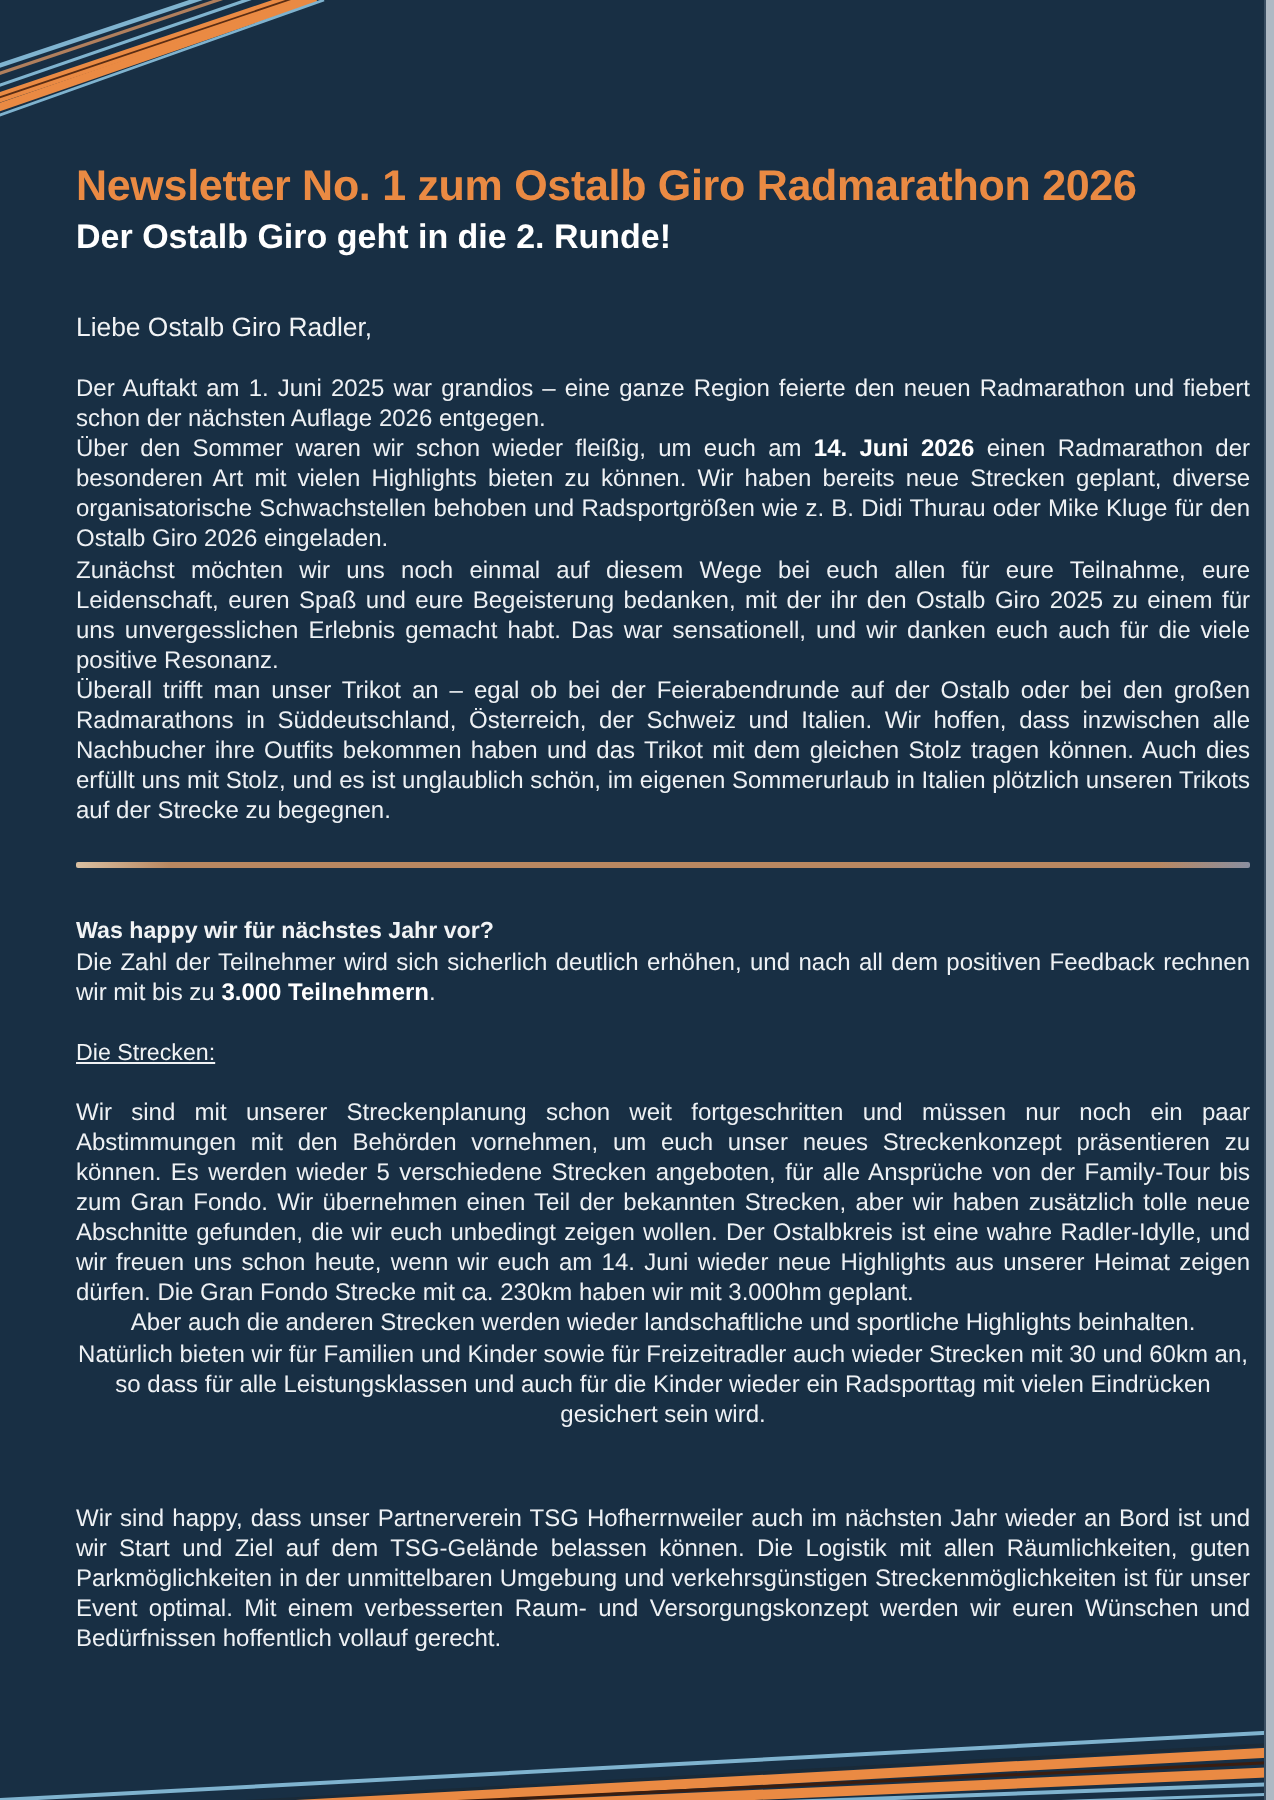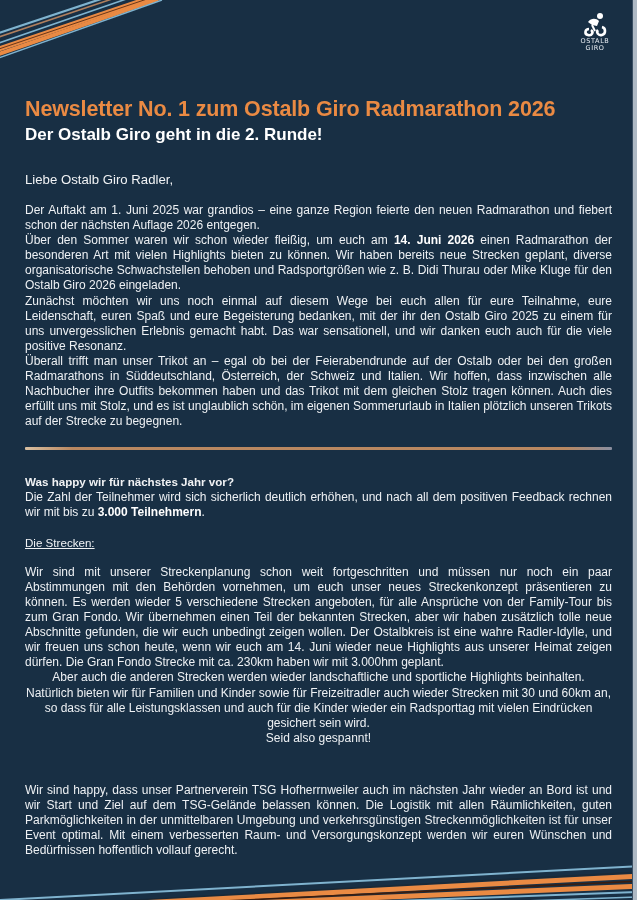--- a/index.html
+++ b/index.html
@@ -11,21 +11,21 @@
       position: relative;
     }
     .page { position: absolute; left: 0; top: 0; width: 637px; height: 900px; background: #182f44; }
     .right-edge { position: absolute; right: 0; top: 0; width: 4px; height: 900px; background: #aeb9c4; }
     .right-edge-inner { position: absolute; right: 4px; top: 0; width: 1px; height: 900px; background: #3a4f63; }
     .stripes-top { position: absolute; left: 0; top: 0; width: 200px; height: 60px; }
     .stripes-bottom { position: absolute; left: 0; top: 860px; width: 637px; height: 40px; }
     .logo { position: absolute; left: 572px; top: 12px; width: 46px; height: 50px; text-align: center; }
     .logo svg { display: block; margin: 0 auto; }
     .logo-text { font-family: "DejaVu Sans", sans-serif; font-size: 6.5px; line-height: 7px; letter-spacing: 0.6px; color: #e7ecf1; }
-    .content { position: absolute; left: 25px; top: 80px; width: 587px; margin-top: 16px; }
+    .content { position: absolute; left: 38px; top: 80px; width: 587px; }
     h1.title {
       margin: 0; font-size: 21.5px; font-weight: bold; color: #ea8a43;
       letter-spacing: -0.15px; white-space: nowrap; line-height: 26px;
     }
     h2.subtitle {
       margin: 2px 0 0 0; font-size: 17px; font-weight: bold; color: #ffffff; line-height: 22px;
     }
     .greeting { margin-top: 26px; font-size: 13.2px; line-height: 16px; }
     p.body {
       margin: 0; font-size: 12px; line-height: 15.1px; text-align: justify;
@@ -52,31 +52,20 @@
   <svg class="stripes-top" viewBox="0 0 200 60" width="200" height="60">
     <line x1="-10" y1="36" x2="110" y2="-4" stroke="#7fb3cf" stroke-width="2.2"></line>
     <line x1="-10" y1="40" x2="115" y2="-2" stroke="#b07f5d" stroke-width="1.6"></line>
     <line x1="-10" y1="46" x2="135" y2="-4" stroke="#7fb3cf" stroke-width="1.6"></line>
     <line x1="-10" y1="52" x2="150" y2="-2" stroke="#ea8a43" stroke-width="5"></line>
     <line x1="-10" y1="52" x2="150" y2="-2" stroke="#5a2d14" stroke-width="0.9"></line>
     <line x1="-10" y1="57" x2="158" y2="-1" stroke="#ea8a43" stroke-width="4"></line>
     <line x1="-10" y1="61" x2="162" y2="0" stroke="#7fb3cf" stroke-width="1.4"></line>
   </svg>
 
-  <div class="logo">
-    <svg width="30" height="26" viewBox="0 0 30 26">
-      <circle cx="20" cy="4" r="3" fill="#ffffff"></circle>
-      <path d="M9 17 C5 17 4 22 8 23 C12 24 14 20 11 18" fill="none" stroke="#ffffff" stroke-width="2.6"></path>
-      <path d="M22 15 C26 16 26 22 22 23 C18 24 16 20 18 18" fill="none" stroke="#ffffff" stroke-width="2.6"></path>
-      <path d="M8 10 C11 6 16 6 19 9 L17 14 L12 13 Z" fill="#ffffff"></path>
-      <path d="M12 13 L15 19" stroke="#ffffff" stroke-width="2"></path>
-    </svg>
-    <div class="logo-text">OSTALB</div>
-    <div class="logo-text">GIRO</div>
-  </div>
 
   <div class="content">
     <h1 class="title">Newsletter No. 1 zum Ostalb Giro Radmarathon 2026</h1>
     <h2 class="subtitle">Der Ostalb Giro geht in die 2. Runde!</h2>
 
     <div class="greeting">Liebe Ostalb Giro Radler,</div>
     <div class="gap-greet"></div>
 
     <p class="body">Der Auftakt am 1. Juni 2025 war grandios – eine ganze Region feierte den neuen Radmarathon und fiebert schon der nächsten Auflage 2026 entgegen.</p>
     <p class="body"><span>Über den Sommer waren wir schon wieder fleißig, um euch am </span><b>14. Juni 2026</b><span> einen Radmarathon der besonderen Art mit vielen Highlights bieten zu können. Wir haben bereits neue Strecken geplant, diverse organisatorische Schwachstellen behoben und Radsportgrößen wie z. B. Didi Thurau oder Mike Kluge für den Ostalb Giro 2026 eingeladen.</span></p>
@@ -87,21 +76,20 @@
 
     <div class="section-heading">Was happy wir für nächstes Jahr vor?</div>
     <p class="body"><span>Die Zahl der Teilnehmer wird sich sicherlich deutlich erhöhen, und nach all dem positiven Feedback rechnen wir mit bis zu </span><b>3.000 Teilnehmern</b><span>.</span></p>
 
     <div class="underline-heading">Die Strecken:</div>
     <div class="gap-15"></div>
 
     <p class="body">Wir sind mit unserer Streckenplanung schon weit fortgeschritten und müssen nur noch ein paar Abstimmungen mit den Behörden vornehmen, um euch unser neues Streckenkonzept präsentieren zu können. Es werden wieder 5 verschiedene Strecken angeboten, für alle Ansprüche von der Family-Tour bis zum Gran Fondo. Wir übernehmen einen Teil der bekannten Strecken, aber wir haben zusätzlich tolle neue Abschnitte gefunden, die wir euch unbedingt zeigen wollen. Der Ostalbkreis ist eine wahre Radler-Idylle, und wir freuen uns schon heute, wenn wir euch am 14. Juni wieder neue Highlights aus unserer Heimat zeigen dürfen. Die Gran Fondo Strecke mit ca. 230km haben wir mit 3.000hm geplant.</p>
     <p class="body left">Aber auch die anderen Strecken werden wieder landschaftliche und sportliche Highlights beinhalten.</p>
     <p class="body left">Natürlich bieten wir für Familien und Kinder sowie für Freizeitradler auch wieder Strecken mit 30 und 60km an, so dass für alle Leistungsklassen und auch für die Kinder wieder ein Radsporttag mit vielen Eindrücken gesichert sein wird.</p>
-    <p class="body left">Seid also gespannt!</p>
 
     <div class="gap-37"></div>
 
     <p class="body">Wir sind happy, dass unser Partnerverein TSG Hofherrnweiler auch im nächsten Jahr wieder an Bord ist und wir Start und Ziel auf dem TSG-Gelände belassen können. Die Logistik mit allen Räumlichkeiten, guten Parkmöglichkeiten in der unmittelbaren Umgebung und verkehrsgünstigen Streckenmöglichkeiten ist für unser Event optimal. Mit einem verbesserten Raum- und Versorgungskonzept werden wir euren Wünschen und Bedürfnissen hoffentlich vollauf gerecht.</p>
   </div>
 
   <svg class="stripes-bottom" viewBox="0 0 637 40" width="637" height="40">
     <line x1="0" y1="40" x2="640" y2="6" stroke="#7fb3cf" stroke-width="2"></line>
     <line x1="100" y1="42" x2="640" y2="12" stroke="#1a2a38" stroke-width="1.5"></line>
     <line x1="120" y1="44" x2="640" y2="16" stroke="#ea8a43" stroke-width="5"></line>

